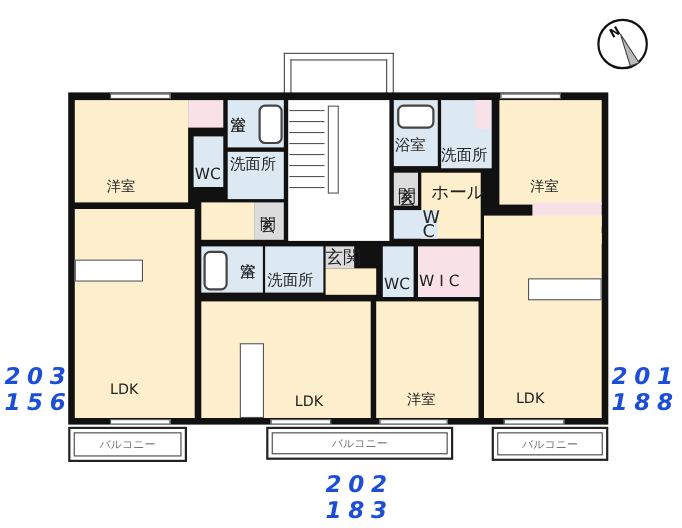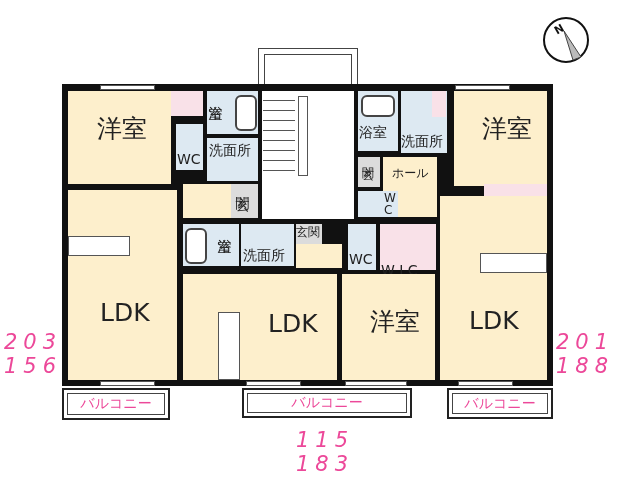--- a/index.html
+++ b/index.html
@@ -6,29 +6,29 @@
   body { width:620px; height:480px; position:relative; overflow:hidden;
          font-family:"DejaVu Sans", sans-serif; }
   .abs { position:absolute; box-sizing:border-box; }
   .wall { background:#111; }
   .beige { background:#fdefcc; }
   .blue { background:#dde9f2; }
   .pink { background:#f9e1e8; }
   .grey { background:#dcdcdc; }
   .white { background:#fff; }
   .lbl { position:absolute; color:#222; white-space:nowrap; line-height:1; }
-  .big { font-size:25px; }
+  .big { font-size:13px;margin-top:48px; }
   .med { font-size:14px; }
-  .sm  { font-size:12px; }
+  .sm  { font-size:16px; }
   .vert { writing-mode:vertical-rl; letter-spacing:0; }
-  .unitnum { position:absolute; font-family:"DejaVu Sans", sans-serif; font-weight:normal;
-             font-style:italic; font-size:21px; letter-spacing:6px; color:#ec4899; line-height:24px; }
+  .unitnum { position:absolute; font-family:"DejaVu Sans", sans-serif; font-weight:bold;
+             font-style:italic; font-size:21px; letter-spacing:6px; color:#1d4ed8; line-height:24px; }
   .balc { position:absolute; border:2px solid #222; background:#fff; box-sizing:border-box; }
   .balc-inner { position:absolute; left:3px; right:3px; top:3px; bottom:3px; border:1px solid #444;
-                display:flex; align-items:center; justify-content:center; font-size:14px; color:#ec4899; }
+                display:flex; align-items:center; justify-content:center; font-size:10px; color:#737373; }
   .win { position:absolute; background:#fff; border:1px solid #555; box-sizing:border-box; }
   .tub { position:absolute; border:2px solid #444; border-radius:6px; background:#fff; box-sizing:border-box; }
   .stair-line { position:absolute; height:1px; background:#555; }
 </style>
 </head>
 <body>
 
 <div class="abs" style="left:543px;top:17px;width:46px;height:46px;border:2px solid #111;border-radius:50%;background:#fff;">
   <svg width="46" height="46" viewBox="0 0 46 46" style="position:absolute;left:-2px;top:-2px;">
     <polygon points="21,14 38,40 30,43" fill="#bbb" stroke="#444" stroke-width="1"></polygon>
@@ -74,21 +74,21 @@
 <div class="tub" style="left:185px;top:228px;width:22px;height:36px;"></div>
 <div class="lbl med vert" style="left:218px;top:228px;">浴室</div>
 <div class="abs blue" style="left:241px;top:224px;width:53px;height:42px;"></div>
 <div class="lbl med" style="left:243px;top:248px;">洗面所</div>
 <div class="abs grey" style="left:296px;top:224px;width:26px;height:20px;"></div>
 <div class="lbl sm" style="left:296px;top:226px;">玄関</div>
 <div class="abs beige" style="left:296px;top:244px;width:46px;height:24px;"></div>
 <div class="abs blue" style="left:348px;top:224px;width:28px;height:46px;"></div>
 <div class="lbl med" style="left:349px;top:252px;">WC</div>
 <div class="abs pink" style="left:380px;top:224px;width:56px;height:46px;"></div>
-<div class="lbl med" style="left:381px;top:249px;margin-top:14px;">W I C</div>
+<div class="lbl med" style="left:381px;top:249px;">W I C</div>
 
 <div class="abs beige" style="left:183px;top:274px;width:154px;height:106px;"></div>
 <div class="abs white" style="left:218px;top:312px;width:22px;height:68px;border:1px solid #555;"></div>
 <div class="lbl big" style="left:268px;top:311px;">LDK</div>
 <div class="abs beige" style="left:342px;top:274px;width:93px;height:106px;"></div>
 <div class="lbl big" style="left:370px;top:309px;">洋室</div>
 
 <div class="abs blue" style="left:358px;top:91px;width:40px;height:60px;"></div>
 <div class="tub" style="left:361px;top:95px;width:34px;height:22px;"></div>
 <div class="lbl med" style="left:359px;top:125px;">浴室</div>
@@ -123,16 +123,16 @@
 </div>
 <div class="balc" style="left:242px;top:388px;width:170px;height:30px;">
   <div class="balc-inner">バルコニー</div>
 </div>
 <div class="balc" style="left:447px;top:388px;width:106px;height:31px;">
   <div class="balc-inner">バルコニー</div>
 </div>
 
 <div class="unitnum" style="left:4px;top:330px;">203</div>
 <div class="unitnum" style="left:4px;top:354px;">156</div>
-<div class="unitnum" style="left:296px;top:428px;">115</div>
+<div class="unitnum" style="left:296px;top:428px;">202</div>
 <div class="unitnum" style="left:296px;top:452px;">183</div>
 <div class="unitnum" style="left:556px;top:330px;">201</div>
 <div class="unitnum" style="left:556px;top:354px;">188</div>
 
 </body></html>

